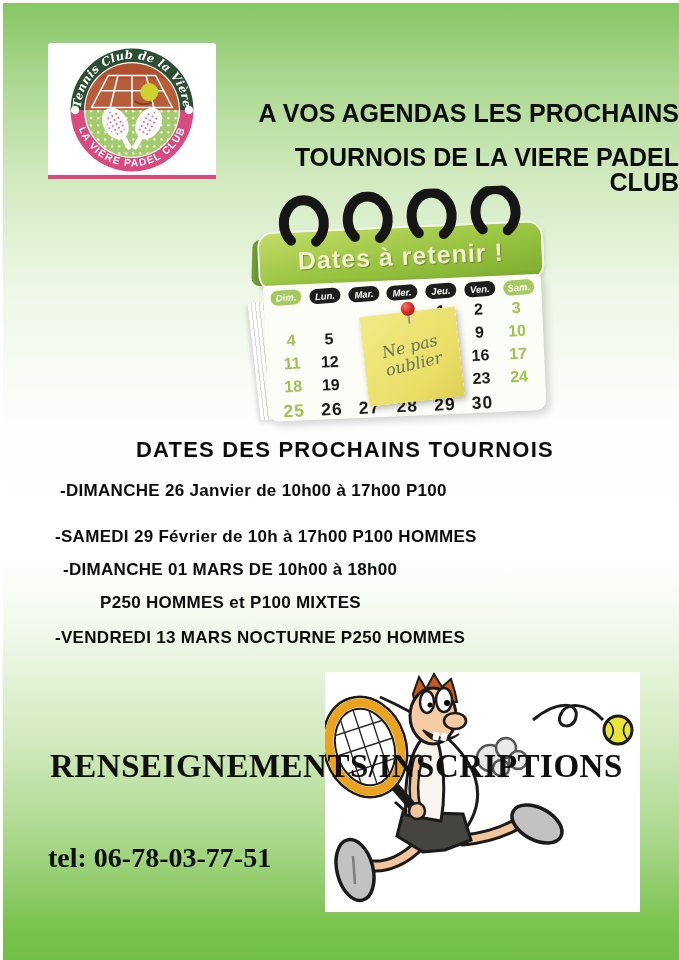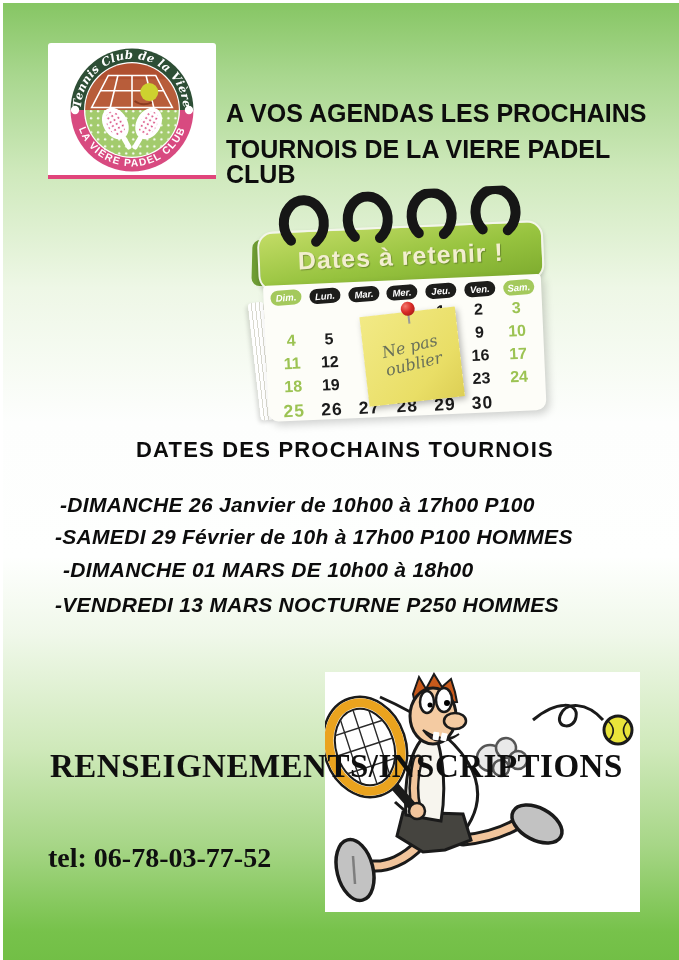--- a/index.html
+++ b/index.html
@@ -13,22 +13,22 @@
   }
   .edge-top{position:absolute;top:0;left:0;right:0;height:3px;background:#fff;}
   .edge-left{position:absolute;top:0;left:0;bottom:0;width:3px;background:#fff;}
 
   
   .logo-box{position:absolute;left:48px;top:43px;width:168px;height:136px;background:#fff;border-radius:3px;}
   .logo-box svg{position:absolute;left:20px;top:3px;}
   .logo-strip{position:absolute;left:0;bottom:0;width:100%;height:4px;background:#e0457b;}
 
   
-  .header{position:absolute;left:226px;top:101px;color:#0d0d0d;font-weight:bold;font-size:25px;line-height:1;}
-  .header .h2{margin-top:11px;}
+  .header{position:absolute;left:226px;top:101px;color:#0d0d0d;font-weight:bold;font-size:25px;line-height:1;text-align:right;}
+  .header .h2{margin-top:19px;}
 
   
   .calendar{position:absolute;left:256px;top:192px;width:292px;height:230px;transform:rotate(-2.5deg);}
   .cal-pages{position:absolute;left:-4px;top:104px;width:16px;height:118px;
     background:repeating-linear-gradient(90deg,#fff 0 3px,#d9d9cf 3px 4px);
     transform:rotate(-4deg);border-radius:4px;box-shadow:-2px 2px 4px rgba(0,0,0,.15);}
   .banner{position:absolute;left:4px;top:34px;width:282px;height:56px;border-radius:16px;
     background:linear-gradient(170deg,#c3dc66 0%,#97c33f 55%,#7dab2e 100%);
     border:2px solid #f3f5ea; box-shadow:0 3px 5px rgba(0,0,0,.2);
     display:flex;align-items:center;justify-content:center;}
@@ -52,21 +52,21 @@
     transform:rotate(-4deg);box-shadow:2px 3px 6px rgba(0,0,0,.28);}
   .note-text{margin-top:26px;text-align:center;transform:rotate(-7deg);
     font-family:"DejaVu Serif",serif;font-style:italic;font-size:16px;line-height:1.15;color:#68705a;}
   .pin{position:absolute;left:42px;top:-10px;width:14px;height:22px;}
   .pin .needle{position:absolute;left:6px;top:12px;width:2px;height:10px;background:#9a9a9a;}
   .pin .head{position:absolute;left:0;top:0;width:14px;height:14px;border-radius:50%;
     background:radial-gradient(circle at 35% 30%, #f37a6d 0%, #d92a27 45%, #8f1512 100%);}
 
   
   .section-title{position:absolute;left:108px;top:437px;font-weight:bold;font-size:22px;letter-spacing:1.2px;color:#0c0c0c;margin-left:28px;}
-  .events{position:absolute;left:55px;top:486px;width:590px;color:#0c0c0c;font-weight:bold;font-size:21px;letter-spacing:.3px;line-height:28px;font-style:italic;}
+  .events{position:absolute;left:55px;top:472px;width:590px;color:#0c0c0c;font-weight:bold;font-size:17px;letter-spacing:.3px;line-height:28px;}
   .ev{margin-top:5px;}
   .ind-a{padding-left:5px;}
   .ind-b{padding-left:8px;}
   .ind-c{padding-left:45px;}
 
   
   .cartoon-box{position:absolute;left:325px;top:672px;width:315px;height:240px;background:#fff;}
 
   
   .contact-title{position:absolute;left:50px;top:748px;z-index:5;
@@ -233,22 +233,23 @@
         <span>Ne pas</span><br>
         <span>oublier</span>
       </div>
     </div>
   </div>
 
   <div class="section-title">DATES DES PROCHAINS TOURNOIS</div>
 
   <div class="events">
     <div class="ev ind-a">-DIMANCHE 26 Janvier de 10h00 à 17h00 P100</div>
-    <div class="ev" style="margin-top:4px">-SAMEDI 29 Février de 10h à 17h00 P100 HOMMES</div>
+    <div class="ev" style="margin-top:18px">-SAMEDI 29 Février de 10h à 17h00 P100 HOMMES</div>
     <div class="ev ind-b" style="">-DIMANCHE 01 MARS DE 10h00 à 18h00</div>
+    <div class="ev ind-c">P250 HOMMES et P100 MIXTES</div>
     <div class="ev" style="margin-top:7px">-VENDREDI 13 MARS NOCTURNE P250 HOMMES</div>
   </div>
 
   <div class="cartoon-box">
     <svg width="315" height="240" viewBox="0 0 315 240">
       <defs>
         <clipPath id="strClip">
             <ellipse cx="40" cy="75" rx="29" ry="39"></ellipse>
           </clipPath>
       </defs>
@@ -306,14 +307,14 @@
           <circle cx="122" cy="31" r="3" fill="#000"></circle>
         <ellipse cx="130" cy="49" rx="11" ry="8" fill="#f4cba2" stroke="#1a1a1a" stroke-width="2.5"></ellipse>
         <path d="M98,58 Q112,78 134,62 Q120,72 98,58 Z" fill="#3a2420" stroke="#1a1a1a" stroke-width="2"></path>
         <rect x="108" y="60" width="6" height="8" rx="1" fill="#fff" transform="rotate(8 111 64)"></rect>
         <rect x="116" y="61" width="6" height="8" rx="1" fill="#fff" transform="rotate(14 119 65)"></rect>
       </g>
     </svg>
   </div>
 
   <div class="contact-title">RENSEIGNEMENTS/INSCRIPTIONS</div>
-  <div class="phone phone1">tel: 06-78-03-77-52</div>
+  <div class="phone phone1">tel: 06-78-03-77-51</div>
 </div>
 
 </body></html>

